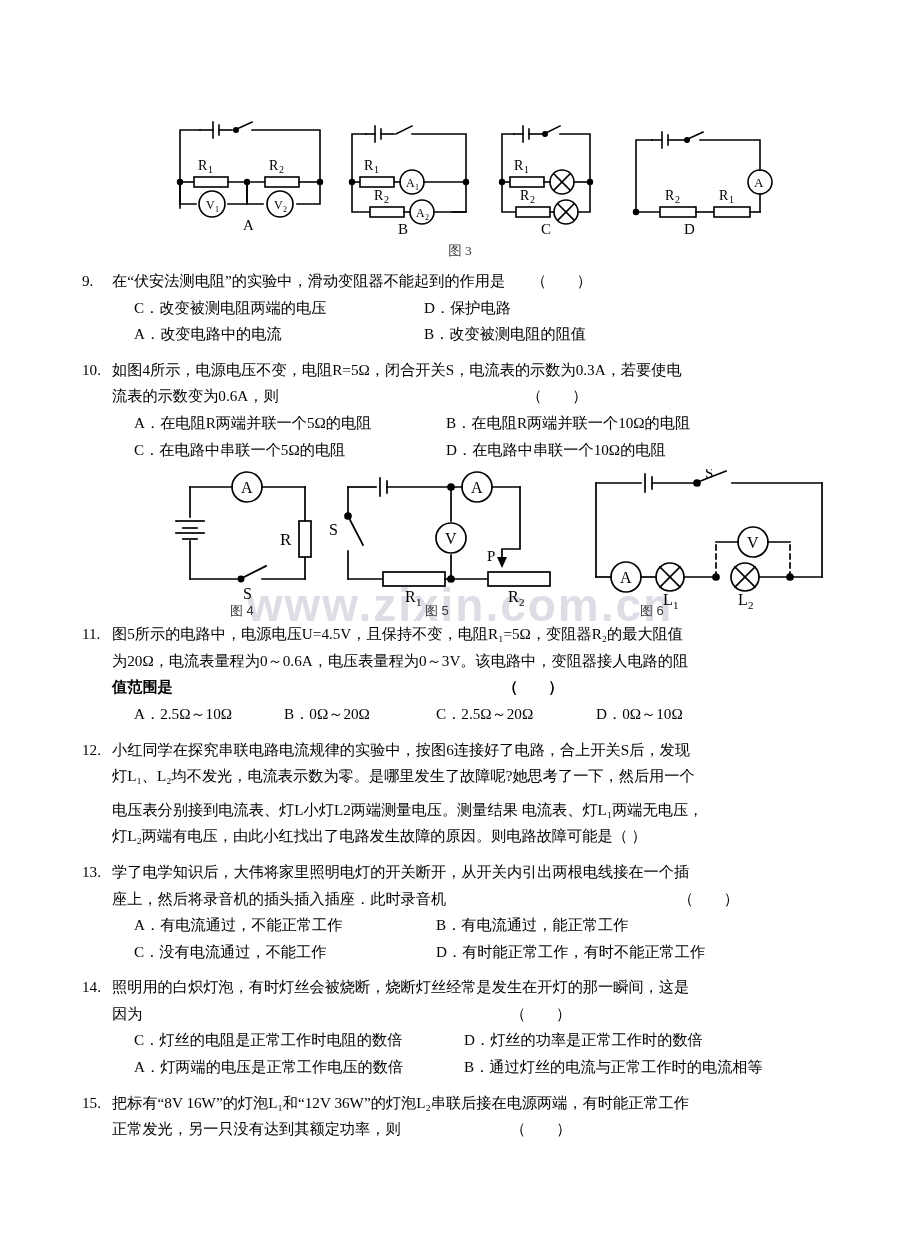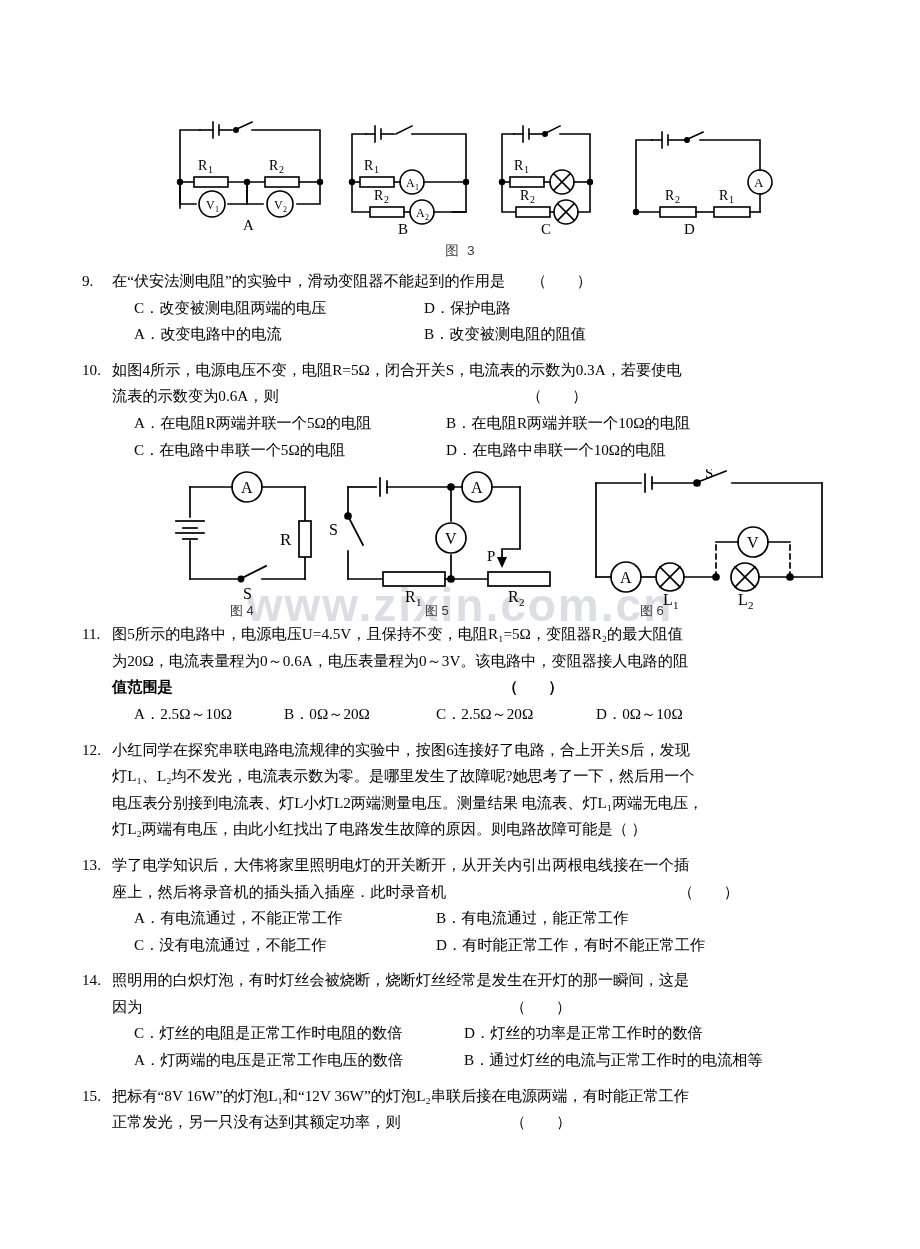--- a/index.html
+++ b/index.html
@@ -39,21 +39,21 @@
   }
 
   
   .fig-row {
     position: relative;
     z-index: 1;
   }
   .fig-caption {
     text-align: center;
     font-size: 13.5px;
-    font-family: Liberation Mono, monospace;
+    font-family: Liberation Serif, serif;
     color: #3a3a3a;
     margin-top: 2px;
   }
 
   
   .qlist {
     position: relative;
     z-index: 2;
     padding: 0 78px 0 82px;
   }
@@ -396,21 +396,21 @@
     <div class="gap-sm"></div>
 
     <div class="q">
       <div class="q-stem">
         <span class="q-num">12.</span>
         <span>小红同学在探究串联电路电流规律的实验中，按图6连接好了电路，合上开关S后，发现</span>
       </div>
       <div class="q-stem" style="padding-left:30px;">
         <span>灯L₁、L₂均不发光，电流表示数为零。是哪里发生了故障呢?她思考了一下，然后用一个</span>
       </div>
-      <div class="q-stem" style="padding-left:30px;">
+      <div class="q-stem" style="padding-left:30px;margin-top:7px;">
         <span>电压表分别接到电流表、灯L小灯L2两端测量电压。测量结果 电流表、灯L₁两端无电压，</span>
       </div>
       <div class="q-stem" style="padding-left:30px;">
         <span>灯L₂两端有电压，由此小红找出了电路发生故障的原因。则电路故障可能是（        ）</span>
       </div>
     </div>
 
     <div class="gap-sm"></div>
 
     <div class="q">

